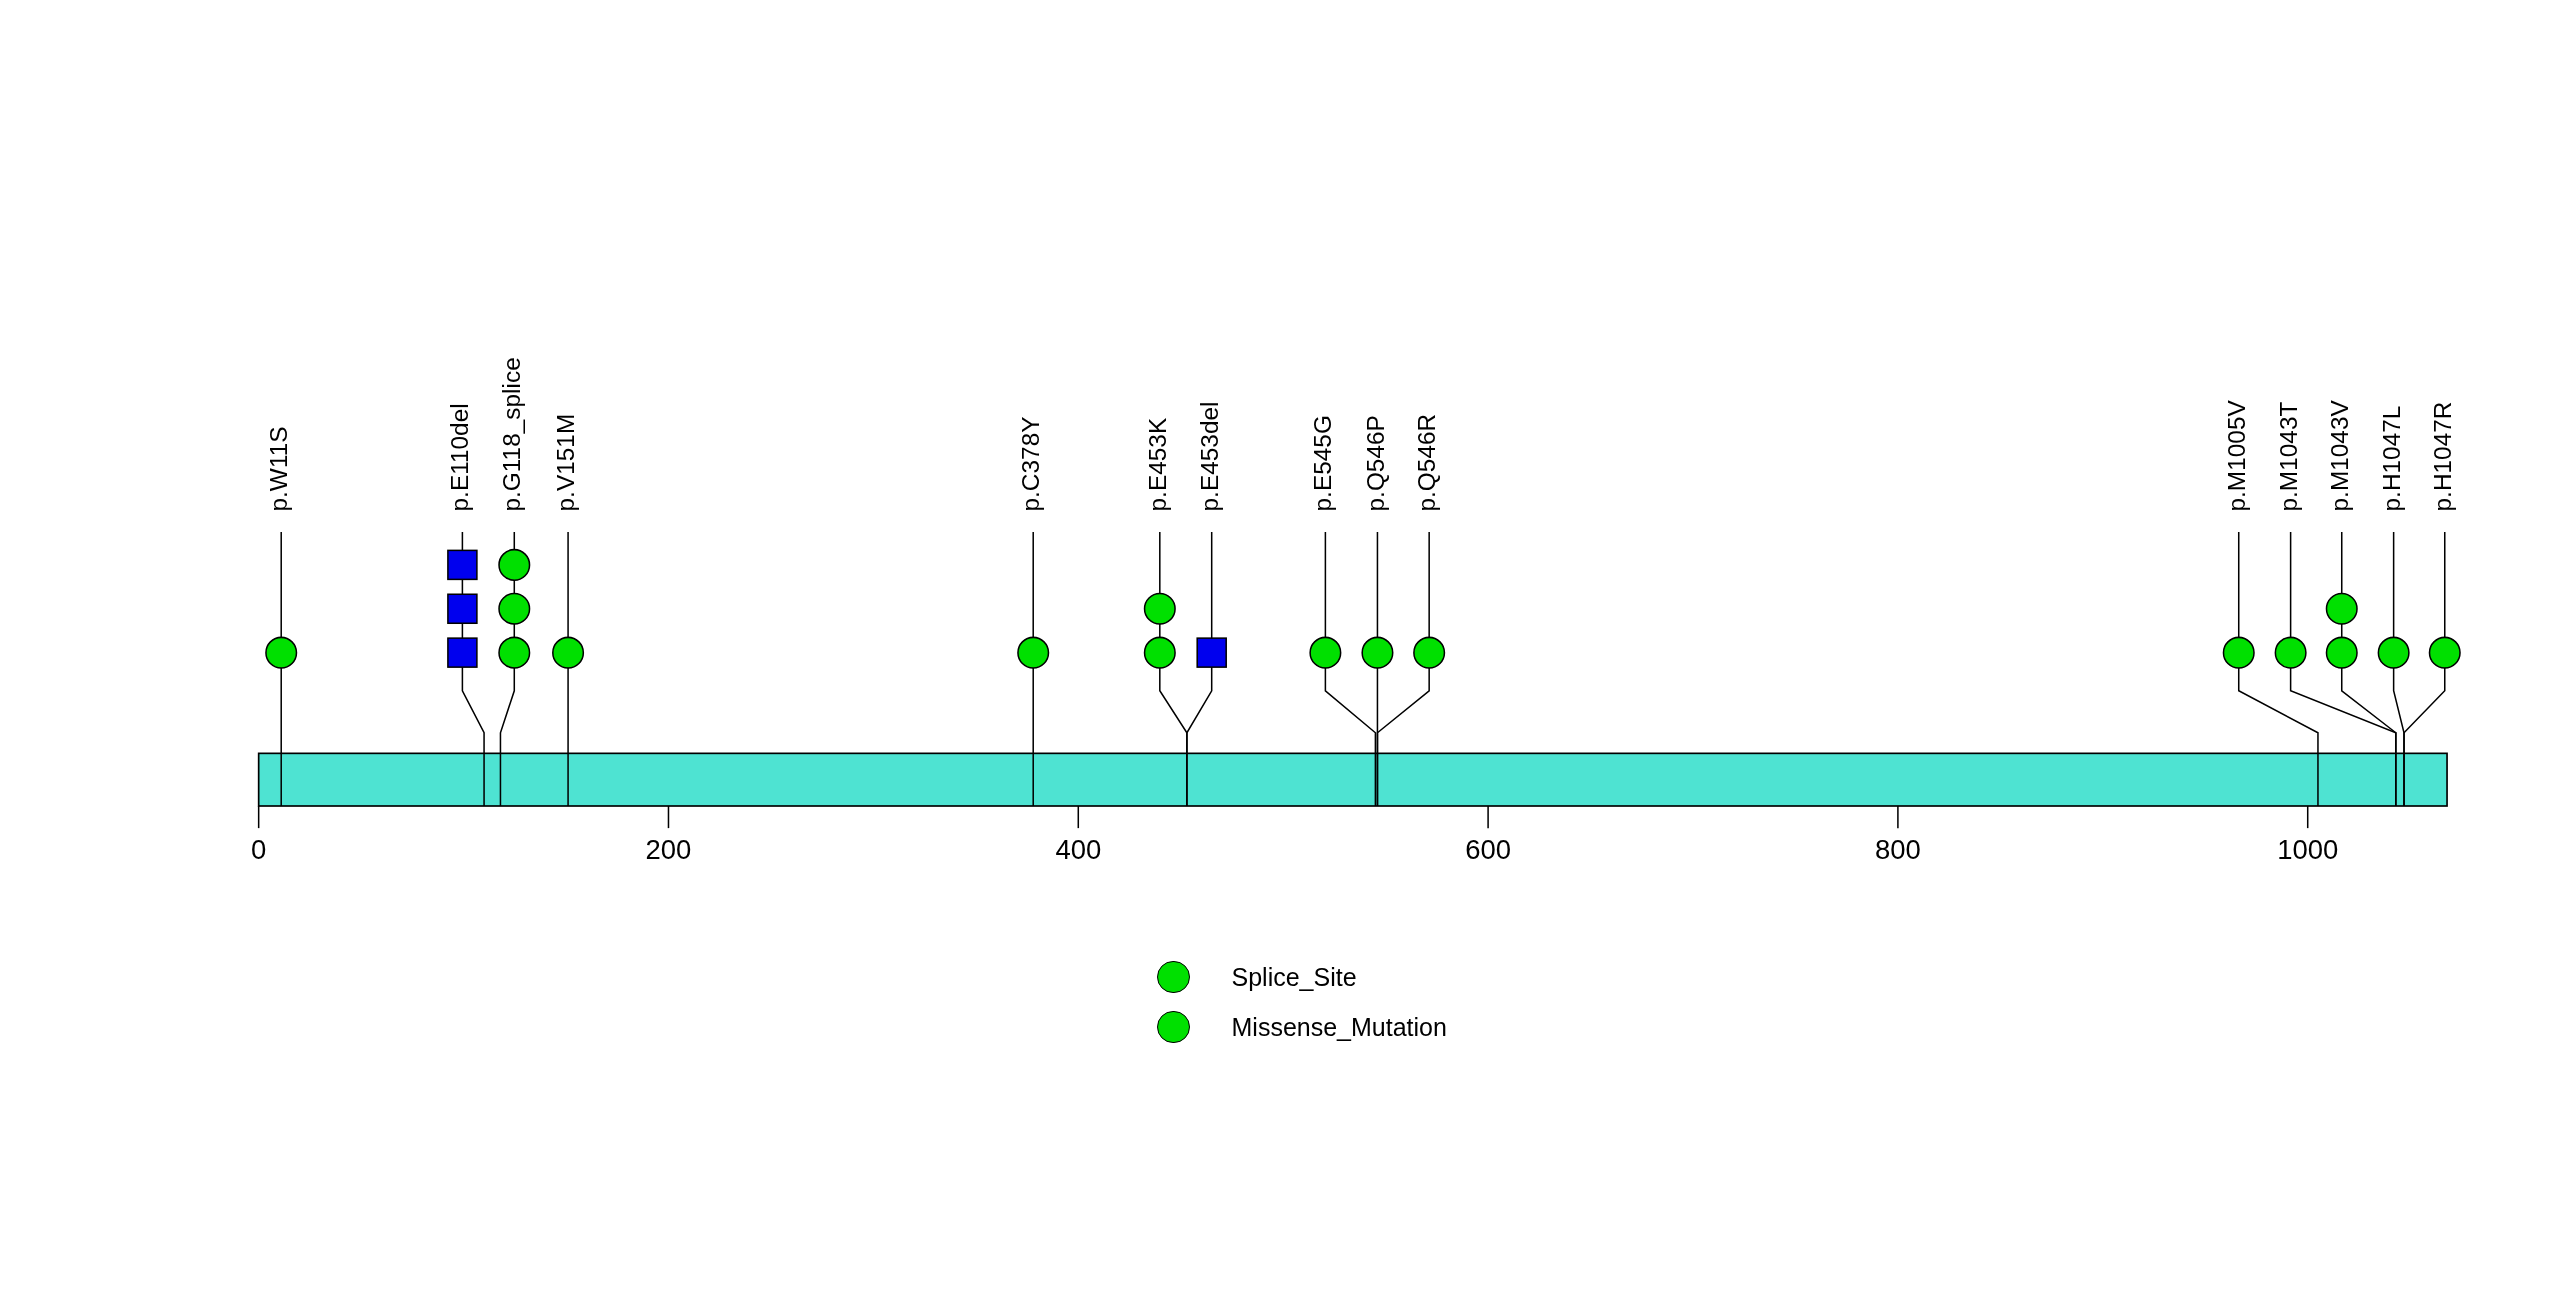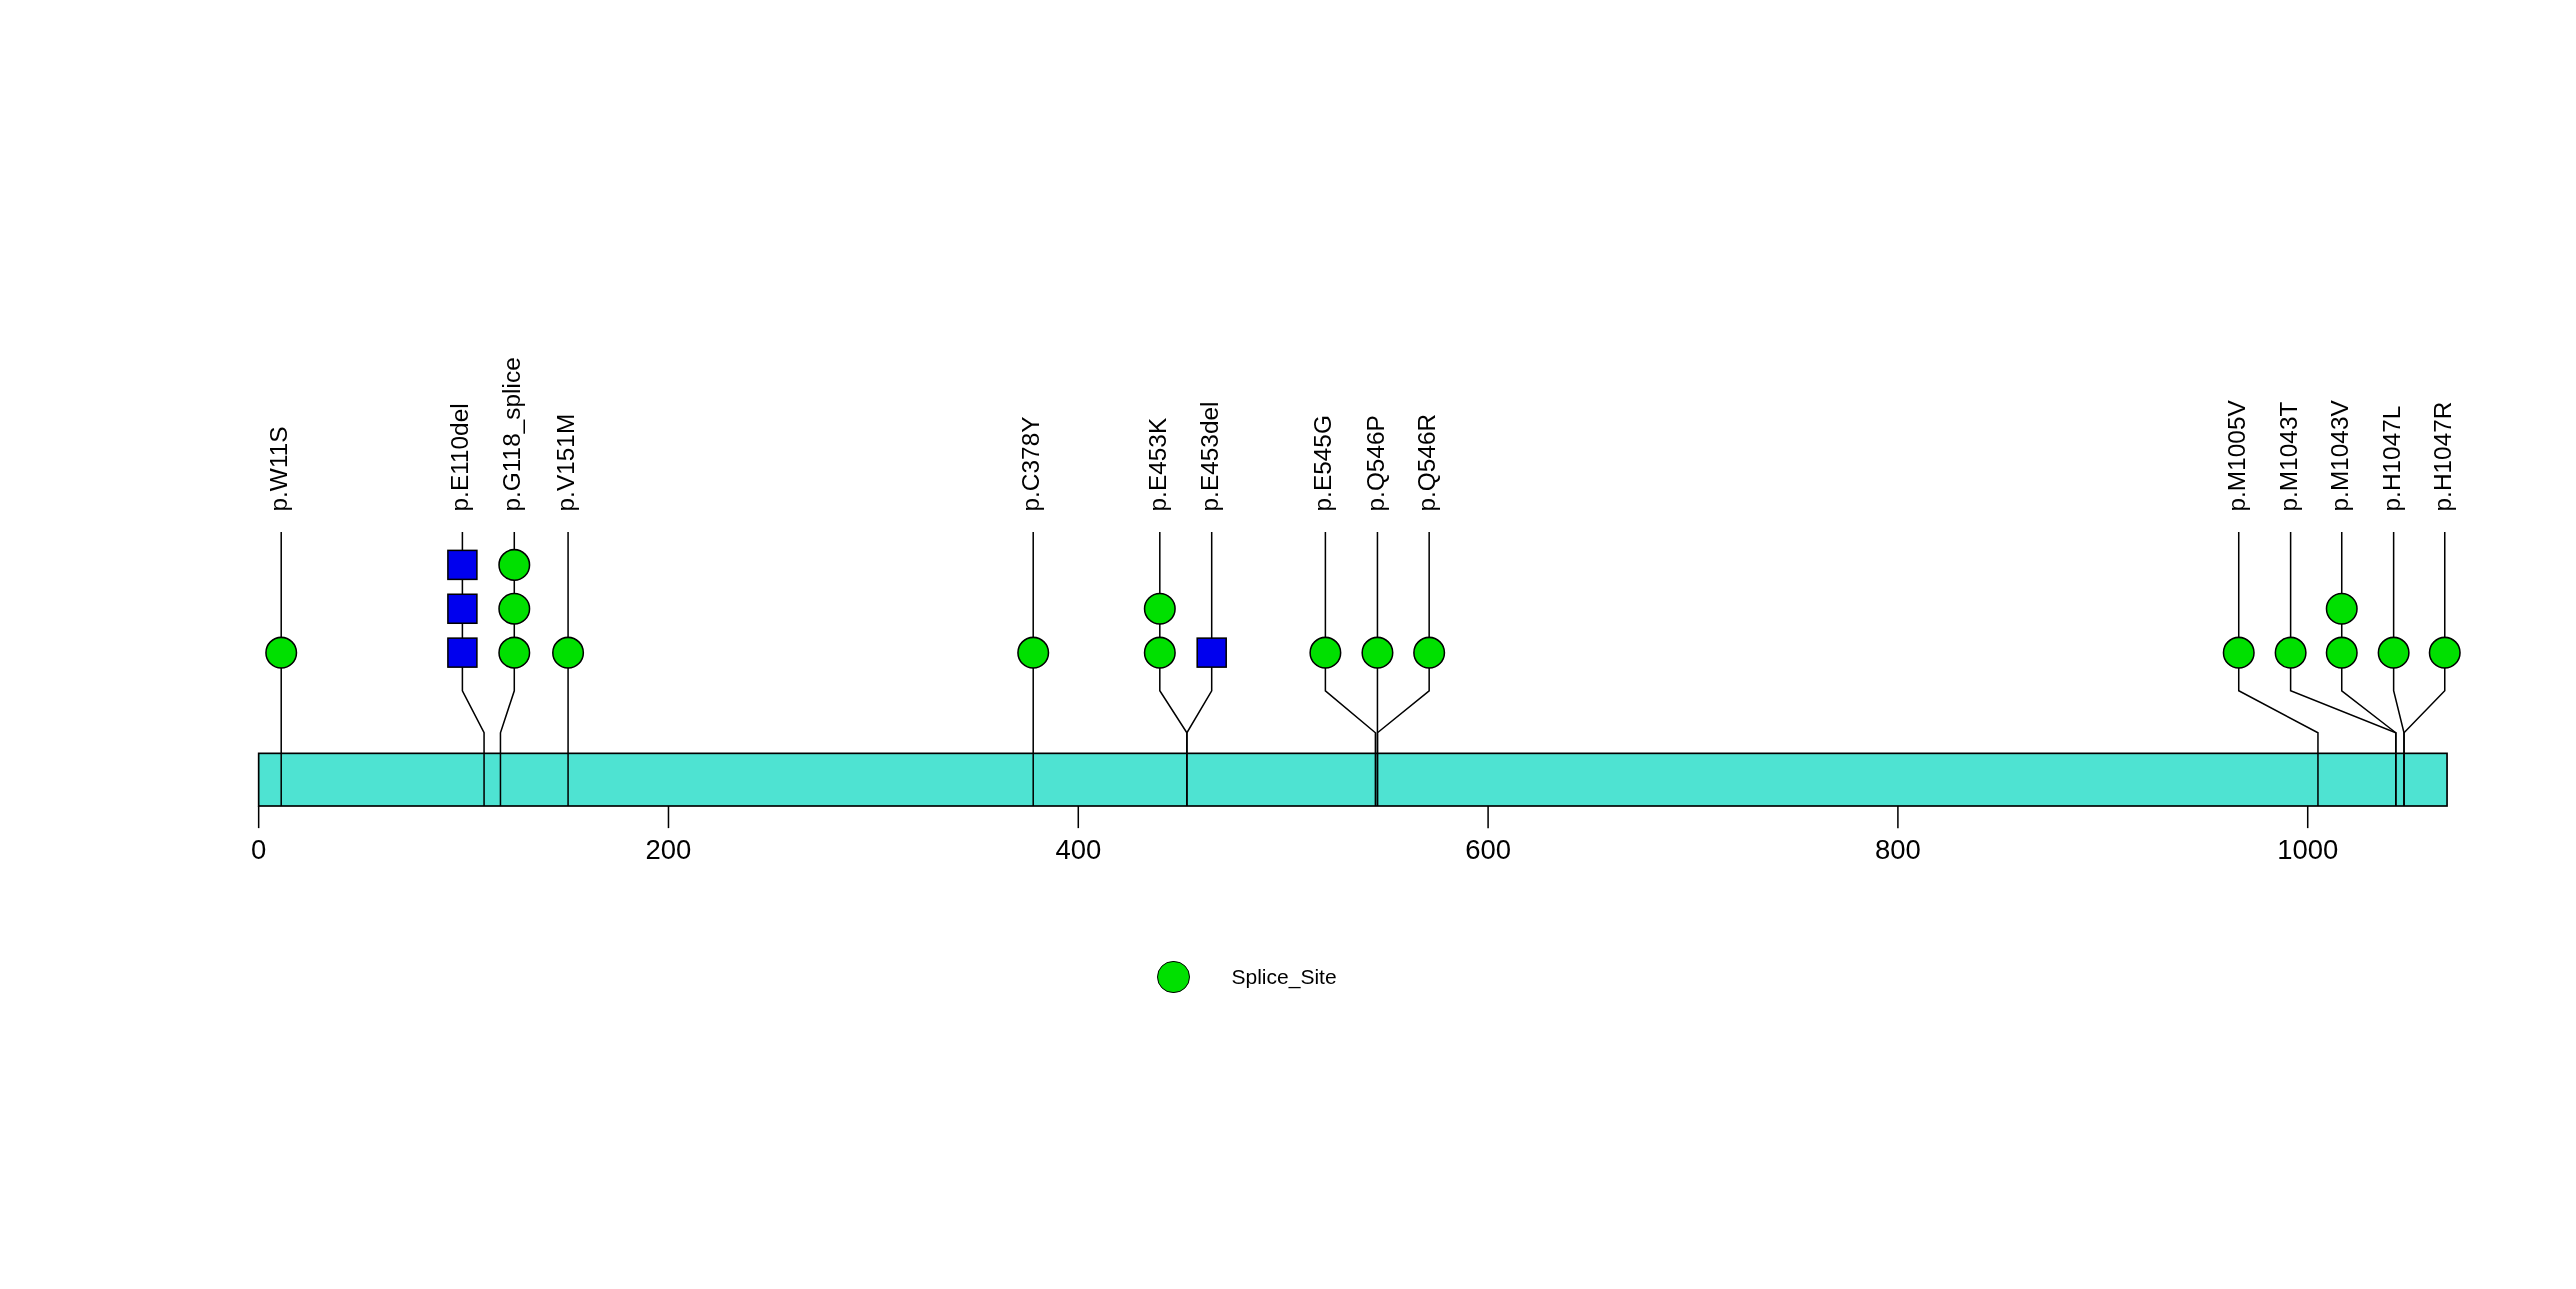--- a/index.html
+++ b/index.html
@@ -42,21 +42,21 @@
     width: 30.5px;
     height: 30.5px;
     border: 1.5px solid #000000;
     margin-right: 42px;
     flex: 0 0 auto;
   }
   .legend-marker.circle {
     border-radius: 50%;
   }
   .legend-label {
-    font-size: 21px;
+    font-size: 25px;
     color: #000000;
     white-space: nowrap;
   }
 </style>
 </head>
 <body>
 
 <div class="canvas">
 
   <svg id="plot" width="2576" height="1290" viewBox="0 0 3376 1690" xmlns="http://www.w3.org/2000/svg">
@@ -166,16 +166,20 @@
         <line x1="3024.3932584269664" y1="1056" x2="3024.3932584269664" y2="1085" stroke="#000" stroke-width="2"></line>
         <text x="3024.3932584269664" y="1126" font-size="36" text-anchor="middle">1000</text>
       </g>
     </svg>
 
   <div class="legend">
     <div class="legend-item">
       <span class="legend-marker circle" style="background: rgb(0, 224, 0);"></span>
       <span class="legend-label">Splice_Site</span>
     </div>
+    <div class="legend-item">
+      <span class="legend-marker circle" style="background: rgb(0, 224, 0);"></span>
+      <span class="legend-label">Missense_Mutation</span>
+    </div>
   </div>
 
 </div>
 
 
 </body></html>

